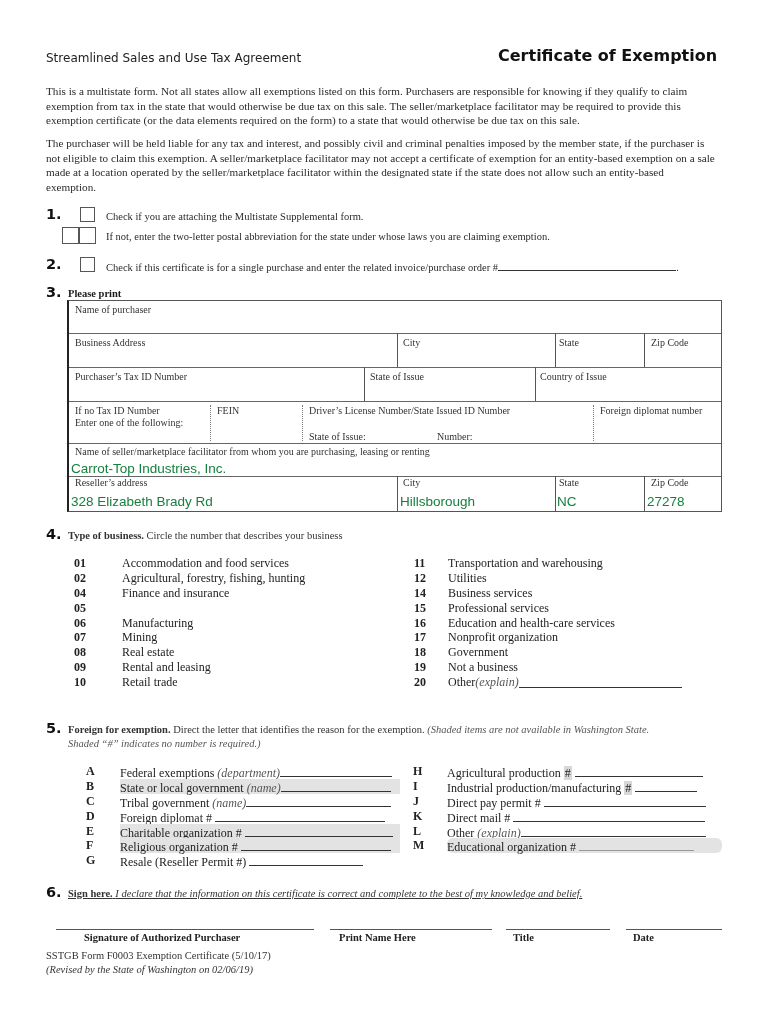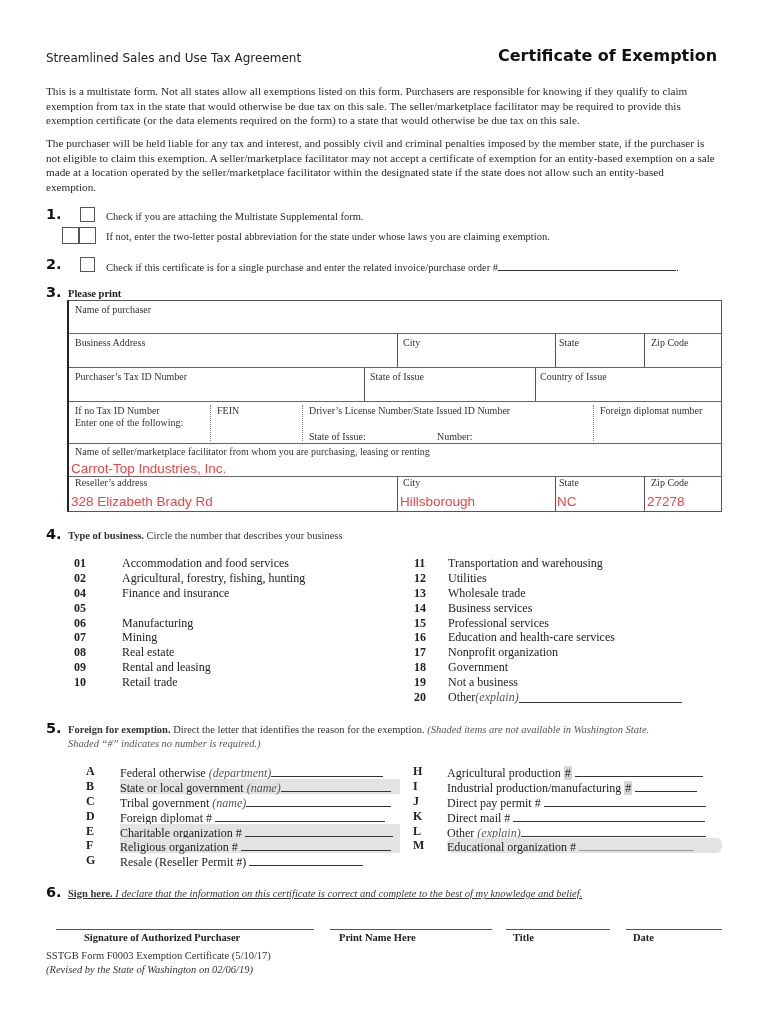--- a/index.html
+++ b/index.html
@@ -14,21 +14,21 @@
   .cb { position: absolute; width: 15px; height: 15px; border: 1px solid #555; background: #fff; box-sizing: border-box; }
   .small { font-size: 10.5px; color: #2a2a2a; }
   .uline { display: inline-block; border-bottom: 1px solid #333; }
 
   
   .tbl { left: 67px; top: 300px; width: 655px; height: 212px; border: 1px solid #555; border-left: 2px solid #222; box-sizing: border-box; }
   .hl { position: absolute; left: 0; right: 0; height: 0; border-top: 1px solid #666; }
   .vl { position: absolute; width: 0; border-left: 1px solid #555; }
   .vd { position: absolute; width: 0; border-left: 1px dotted #777; }
   .lab { position: absolute; font-size: 10px; color: #333; white-space: nowrap; }
-  .val { position: absolute; font-size: 13.5px; color: #ef4444; font-family: "Liberation Sans", sans-serif; white-space: nowrap; }
+  .val { position: absolute; font-size: 13.5px; color: #15803d; font-family: "Liberation Sans", sans-serif; white-space: nowrap; }
 
   
   .biz { position: absolute; font-size: 12px; line-height: 14.9px; color: #222; }
   .biz .row { display: flex; height: 14.9px; }
   .biz .code { width: 48px; font-weight: bold; }
   .biz-left { left: 74px; top: 556px; }
   .biz-right { left: 414px; top: 556px; }
   .biz-right .code { width: 34px; }
   .it { font-style: italic; color: #555; }
 
@@ -178,24 +178,20 @@
 <div class="biz biz-right">
   <div class="row">
       <span class="code">11</span>
       <span>Transportation and warehousing</span>
     </div>
   <div class="row">
       <span class="code">12</span>
       <span>Utilities</span>
     </div>
   <div class="row">
-      <span class="code">13</span>
-      <span>Wholesale trade</span>
-    </div>
-  <div class="row">
       <span class="code">14</span>
       <span>Business services</span>
     </div>
   <div class="row">
       <span class="code">15</span>
       <span>Professional services</span>
     </div>
   <div class="row">
       <span class="code">16</span>
       <span>Education and health-care services</span>
@@ -224,21 +220,21 @@
 <div class="abs" style="left:68px; top:724px; font-size:10.5px; white-space:nowrap; color:#333;">
   <b>Foreign for exemption.</b>
   <span>Direct the letter that identifies the reason for the exemption.</span>
   <span class="it">(Shaded items are not available in Washington State.</span>
 </div>
 <div class="abs it" style="left:68px; top:738px; font-size:10.5px;">Shaded “#” indicates no number is required.)</div>
 
 <div class="rsn rsn-left">
   <div class="row">
       <span class="letter">A</span>
-      <span class="txt" style="width:280px;"><span>Federal otherwise </span><span class="it">(department)</span><span class="uline" style="width:112px; height:12px;"></span></span>
+      <span class="txt" style="width:280px;"><span>Federal exemptions </span><span class="it">(department)</span><span class="uline" style="width:112px; height:12px;"></span></span>
     </div>
   <div class="row">
       <span class="letter">B</span>
       <span class="txt shade" style="width:280px;"><span>State or local government </span><span class="it">(name)</span><span class="uline" style="width:110px; height:12px;"></span></span>
     </div>
   <div class="row">
       <span class="letter">C</span>
       <span class="txt" style="width:280px;"><span>Tribal government </span><span class="it">(name)</span><span class="uline" style="width:145px; height:12px;"></span></span>
     </div>
   <div class="row">

